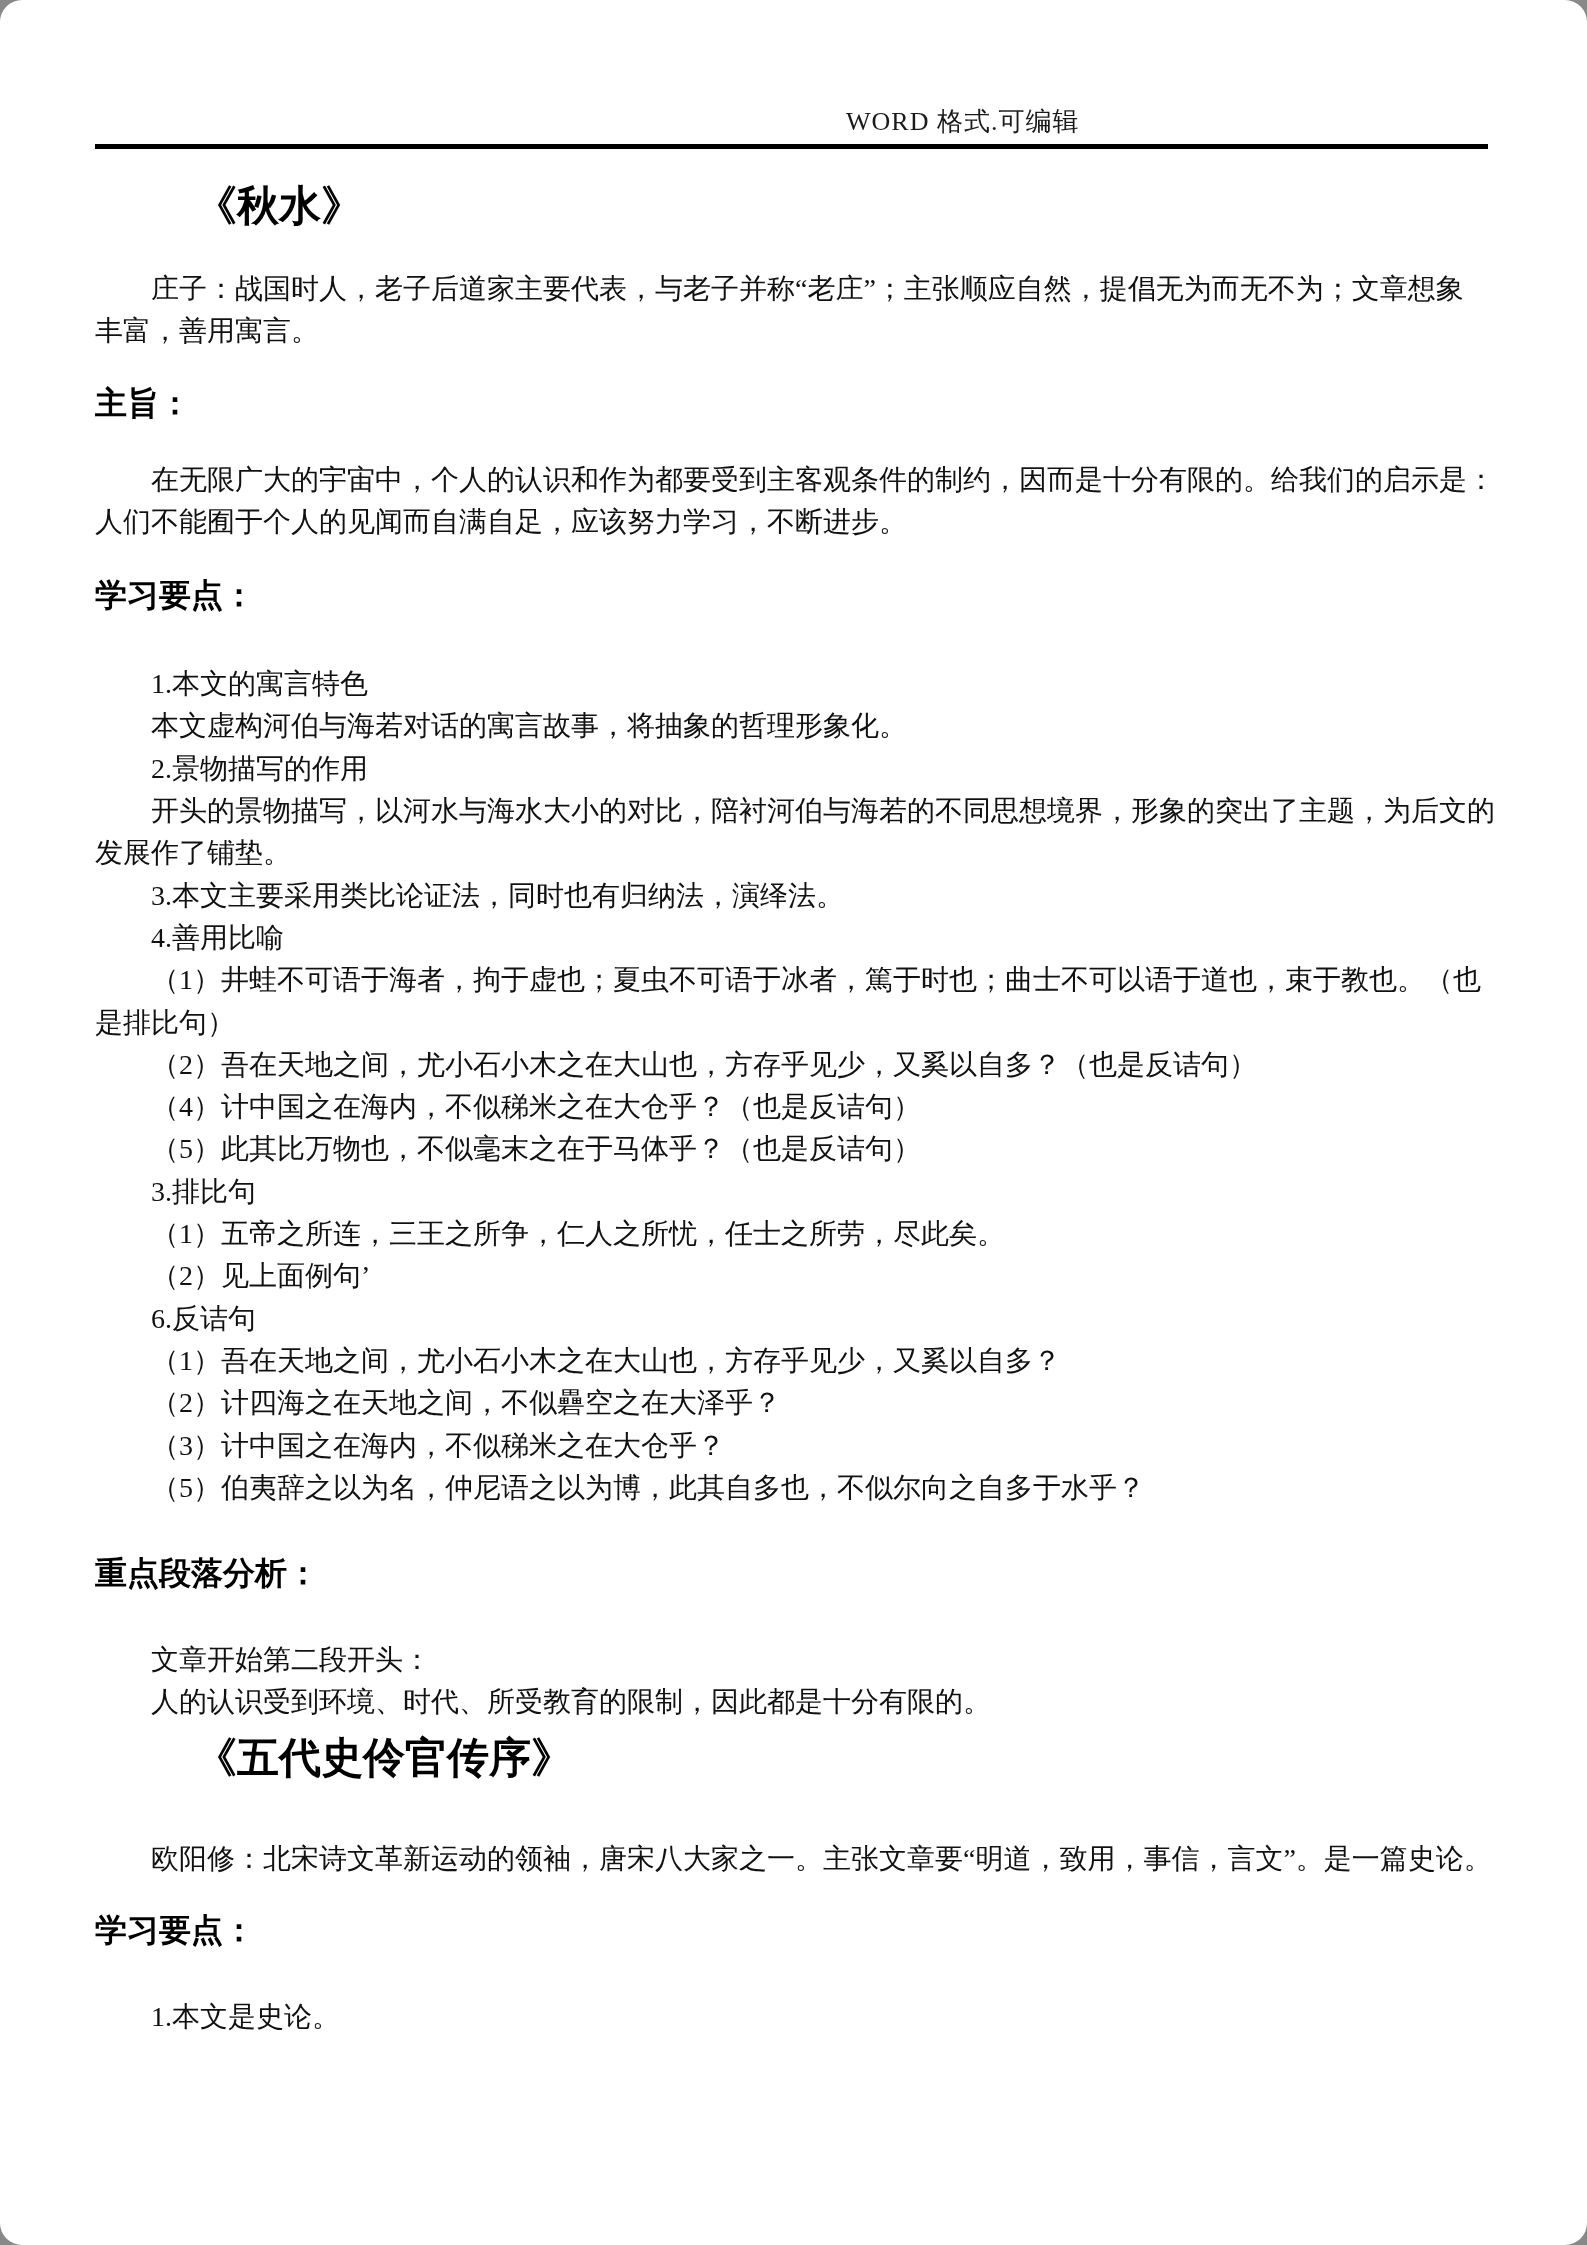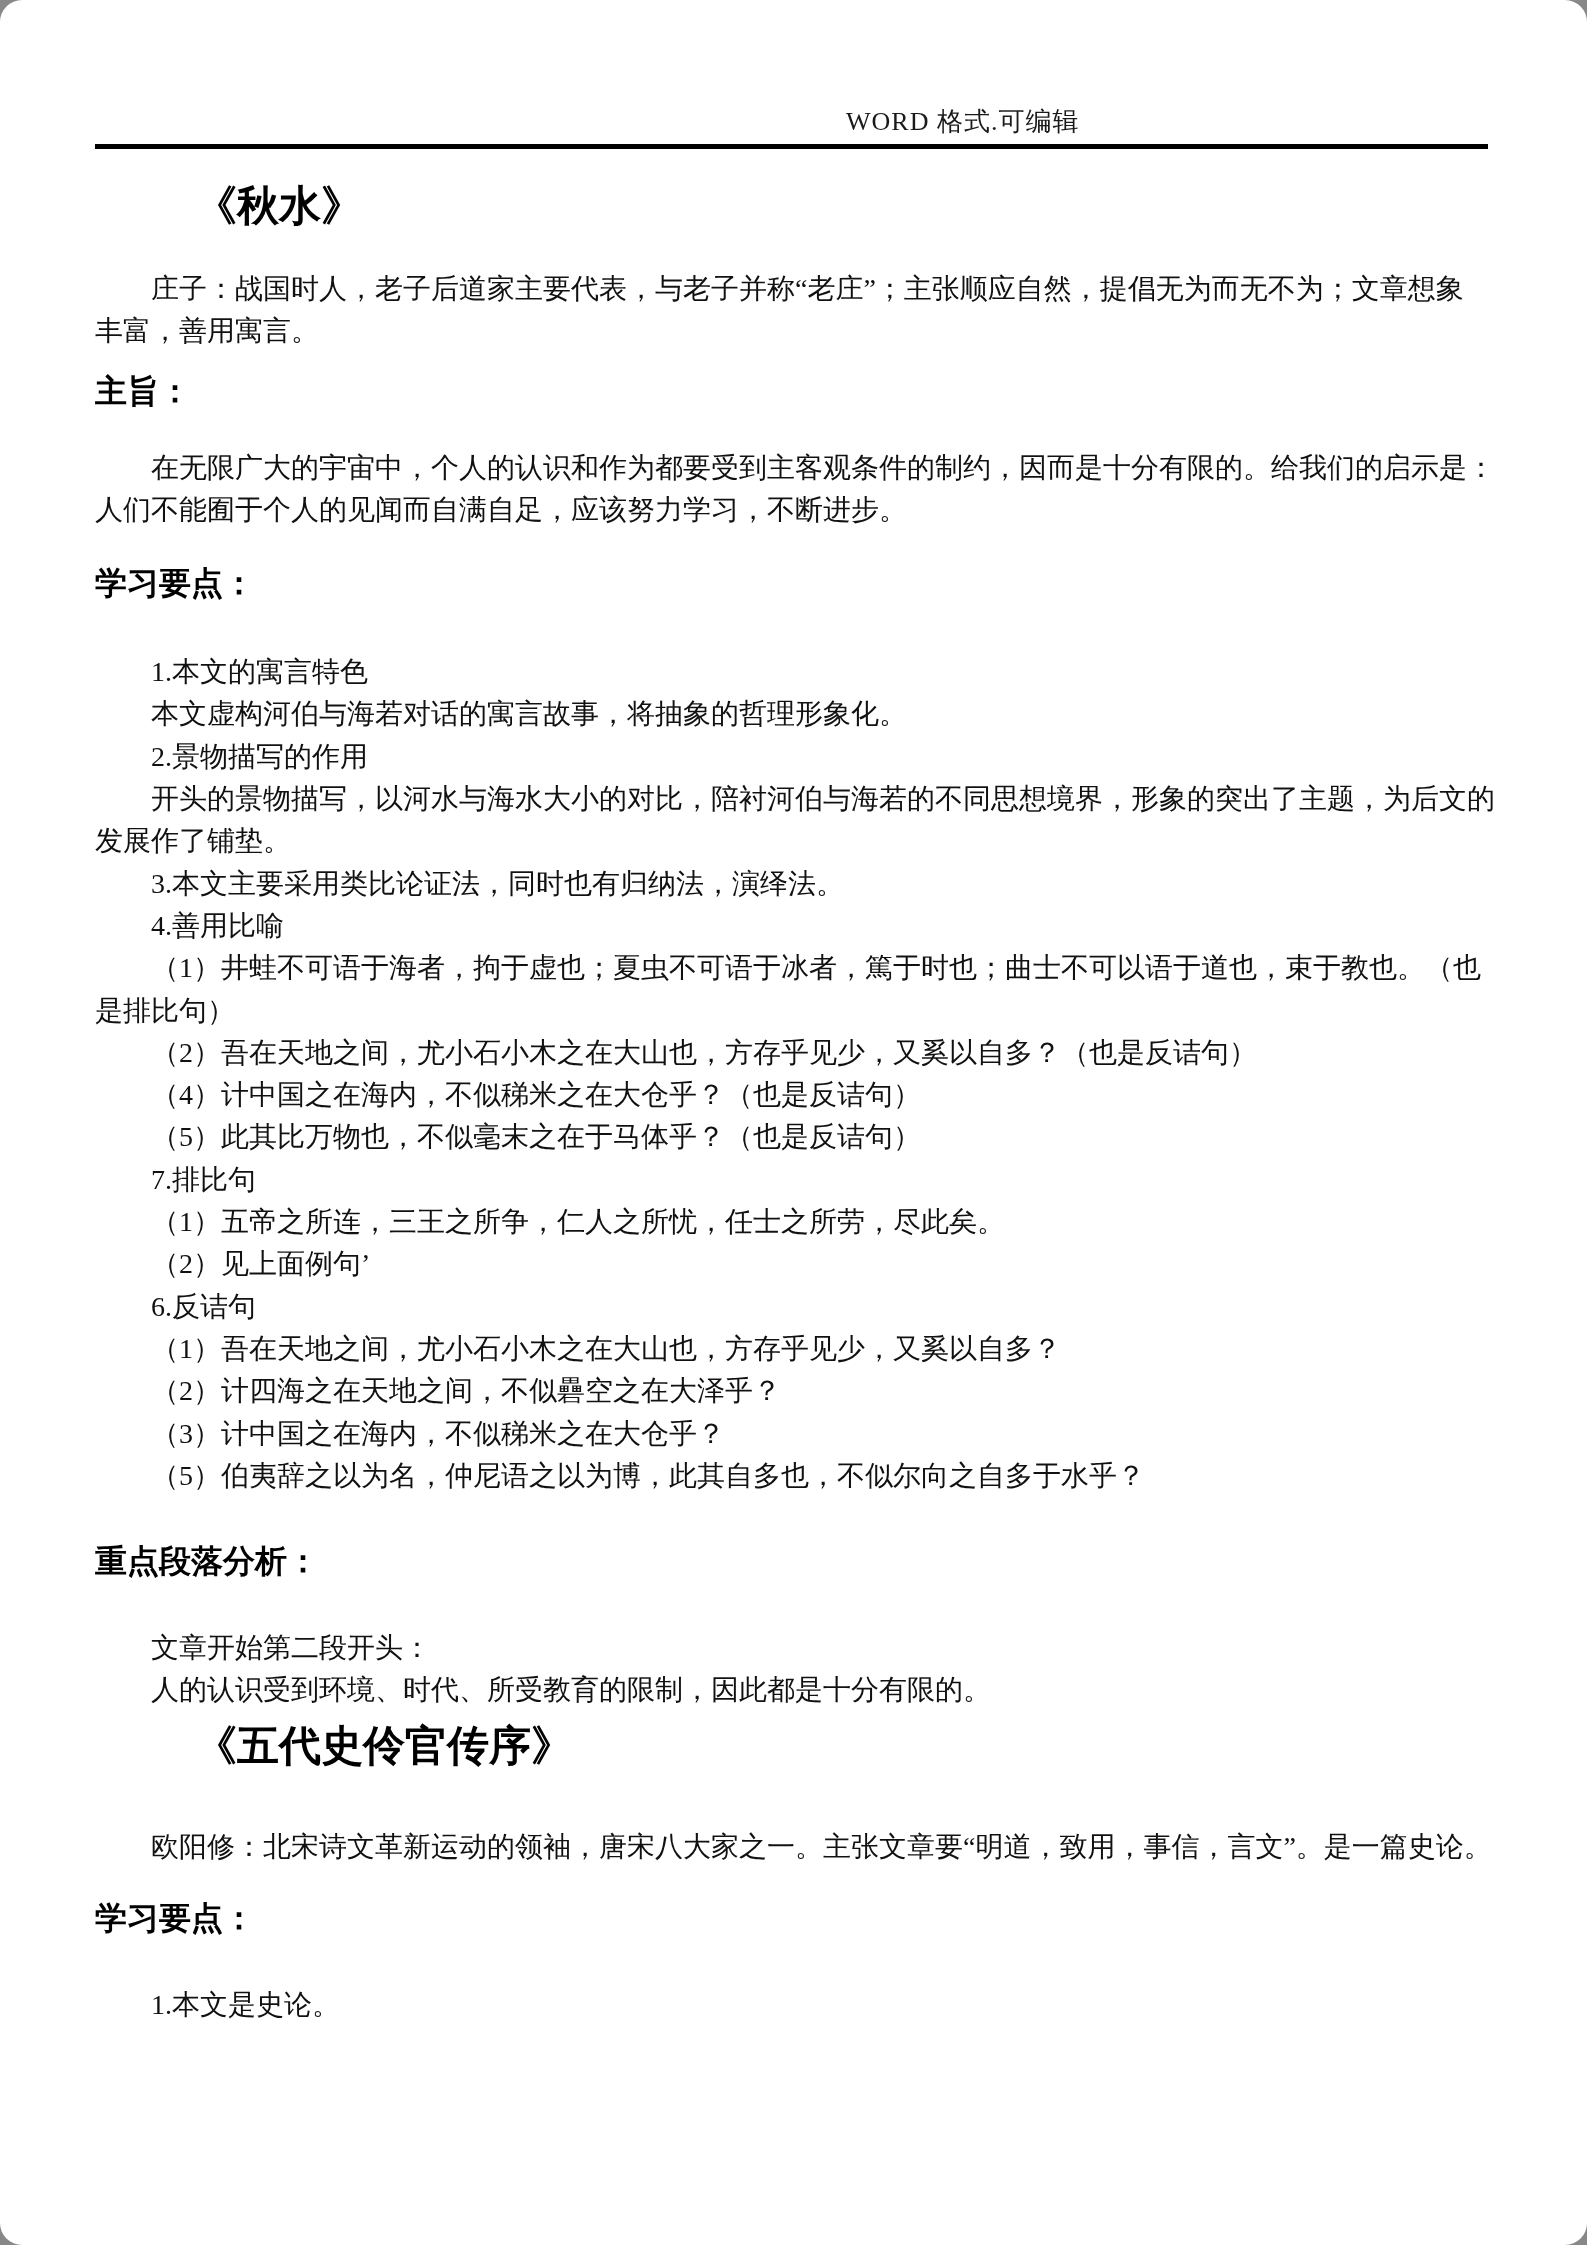--- a/index.html
+++ b/index.html
@@ -29,21 +29,21 @@
     font-family:"Liberation Sans","DejaVu Sans",sans-serif;
     font-weight:700;font-size:42px;line-height:52px;color:#000;
     white-space:pre;
   }
   .heading{
     margin:0;
     font-family:"Liberation Sans","DejaVu Sans",sans-serif;
     font-weight:700;font-size:32px;line-height:40px;color:#000;
     white-space:pre;
   }
-  .h-zhuzhi{margin-top:18px;}
+  .h-zhuzhi{margin-top:30px;}
   .h-xuexi1{margin-top:32px;}
   .h-zhongdian{margin-top:44px;}
   .h-xuexi2{margin-top:30px;}
   .block{margin:0;}
   .b-intro1{margin-top:36px;}
   .b-zhuzhi{margin-top:36px;}
   .b-points{margin-top:48px;}
   .b-zhongdian{margin-top:46px;}
   .b-intro2{margin-top:54px;}
   .b-points2{margin-top:46px;}
@@ -86,21 +86,21 @@
       <p class="line ind">2.景物描写的作用</p>
       <p class="line ind">开头的景物描写，以河水与海水大小的对比，陪衬河伯与海若的不同思想境界，形象的突出了主题，为后文的</p>
       <p class="line">发展作了铺垫。</p>
       <p class="line ind">3.本文主要采用类比论证法，同时也有归纳法，演绎法。</p>
       <p class="line ind">4.善用比喻</p>
       <p class="line ind">（1）井蛙不可语于海者，拘于虚也；夏虫不可语于冰者，篤于时也；曲士不可以语于道也，束于教也。（也</p>
       <p class="line">是排比句）</p>
       <p class="line ind">（2）吾在天地之间，尤小石小木之在大山也，方存乎见少，又奚以自多？（也是反诘句）</p>
       <p class="line ind">（4）计中国之在海内，不似稊米之在大仓乎？（也是反诘句）</p>
       <p class="line ind">（5）此其比万物也，不似毫末之在于马体乎？（也是反诘句）</p>
-      <p class="line ind">7.排比句</p>
+      <p class="line ind">3.排比句</p>
       <p class="line ind">（1）五帝之所连，三王之所争，仁人之所忧，任士之所劳，尽此矣。</p>
       <p class="line ind">（2）见上面例句’</p>
       <p class="line ind">6.反诘句</p>
       <p class="line ind">（1）吾在天地之间，尤小石小木之在大山也，方存乎见少，又奚以自多？</p>
       <p class="line ind">（2）计四海之在天地之间，不似礨空之在大泽乎？</p>
       <p class="line ind">（3）计中国之在海内，不似稊米之在大仓乎？</p>
       <p class="line ind">（5）伯夷辞之以为名，仲尼语之以为博，此其自多也，不似尔向之自多于水乎？</p>
     </div>
 
     <h2 class="heading h-zhongdian">重点段落分析：</h2>

